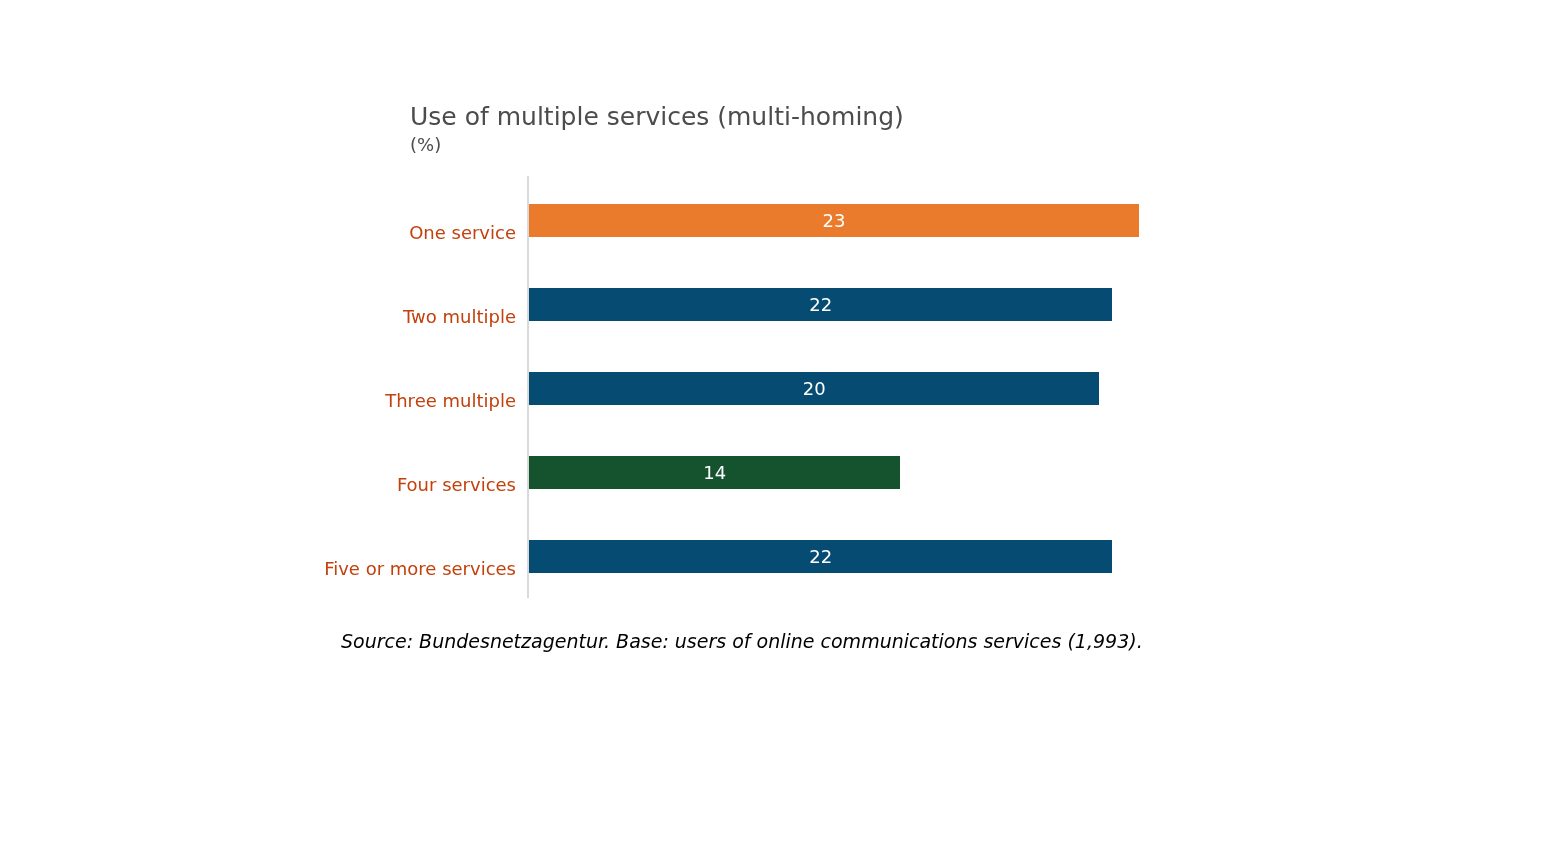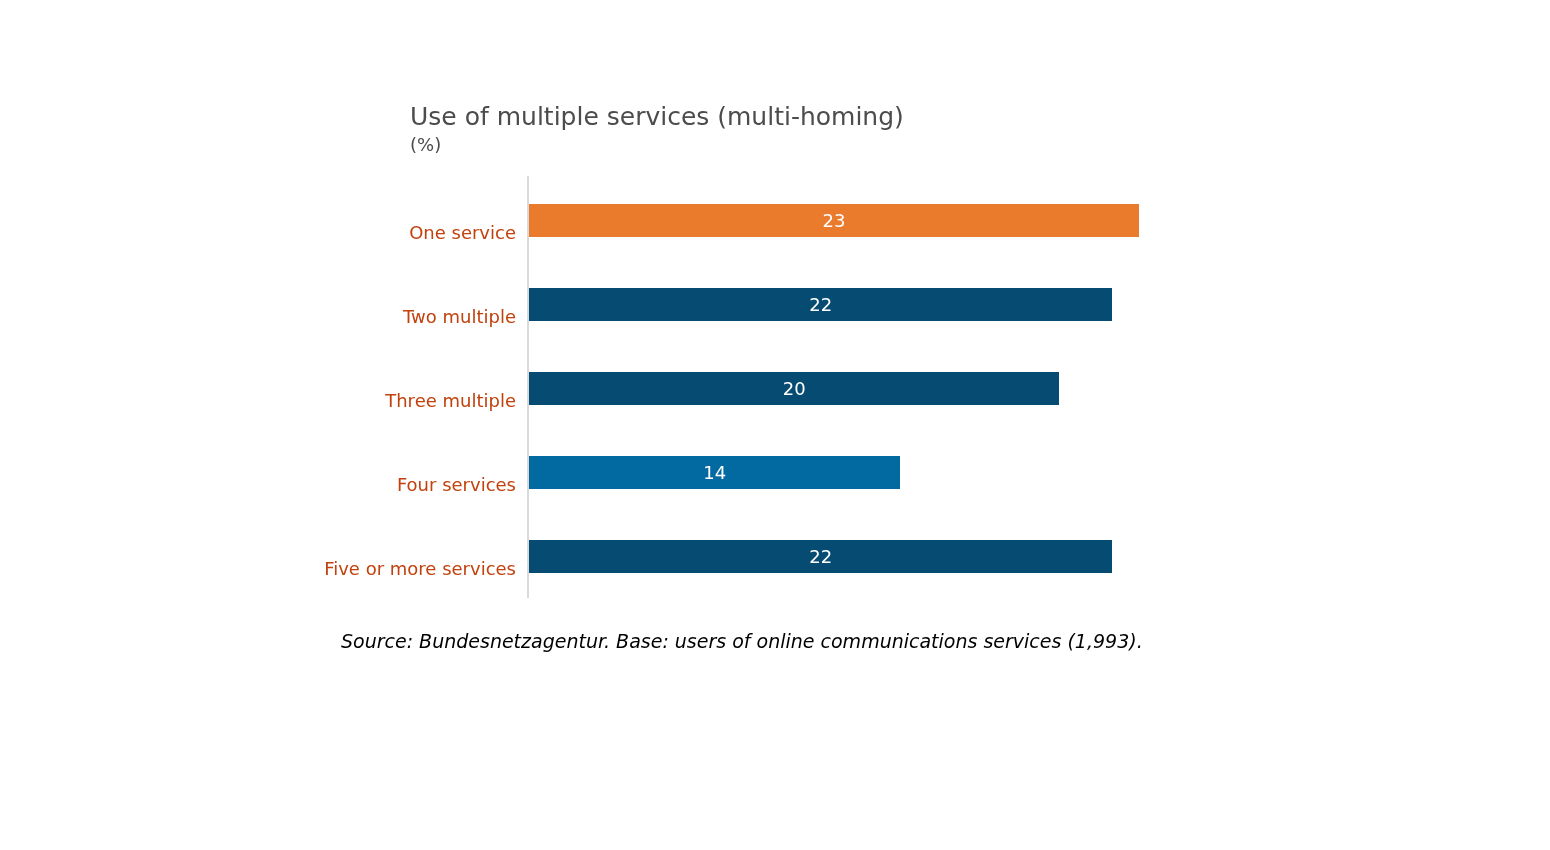--- a/index.html
+++ b/index.html
@@ -136,27 +136,27 @@
           </div>
         </div>
         <div class="bar-row" style="top: 112px;">
           <div class="cat-label">Two multiple</div>
           <div class="bar" style="width: 583.478px; background: rgb(6, 75, 114);">
             <div class="bar-value">22</div>
           </div>
         </div>
         <div class="bar-row" style="top: 196px;">
           <div class="cat-label">Three multiple</div>
-          <div class="bar" style="width: 530.435px; background: rgb(6, 75, 114);">
+          <div class="bar" style="width: 530.435px; background: rgb(6, 75, 114); padding-left: 40px;">
             <div class="bar-value">20</div>
           </div>
         </div>
         <div class="bar-row" style="top: 280px;">
           <div class="cat-label">Four services</div>
-          <div class="bar" style="width: 371.304px; background: #0369a1;">
+          <div class="bar" style="width: 371.304px; background: #14532d;">
             <div class="bar-value">14</div>
           </div>
         </div>
         <div class="bar-row" style="top: 364px;">
           <div class="cat-label">Five or more services</div>
           <div class="bar" style="width: 583.478px; background: rgb(6, 75, 114);">
             <div class="bar-value">22</div>
           </div>
         </div>
       </div>

